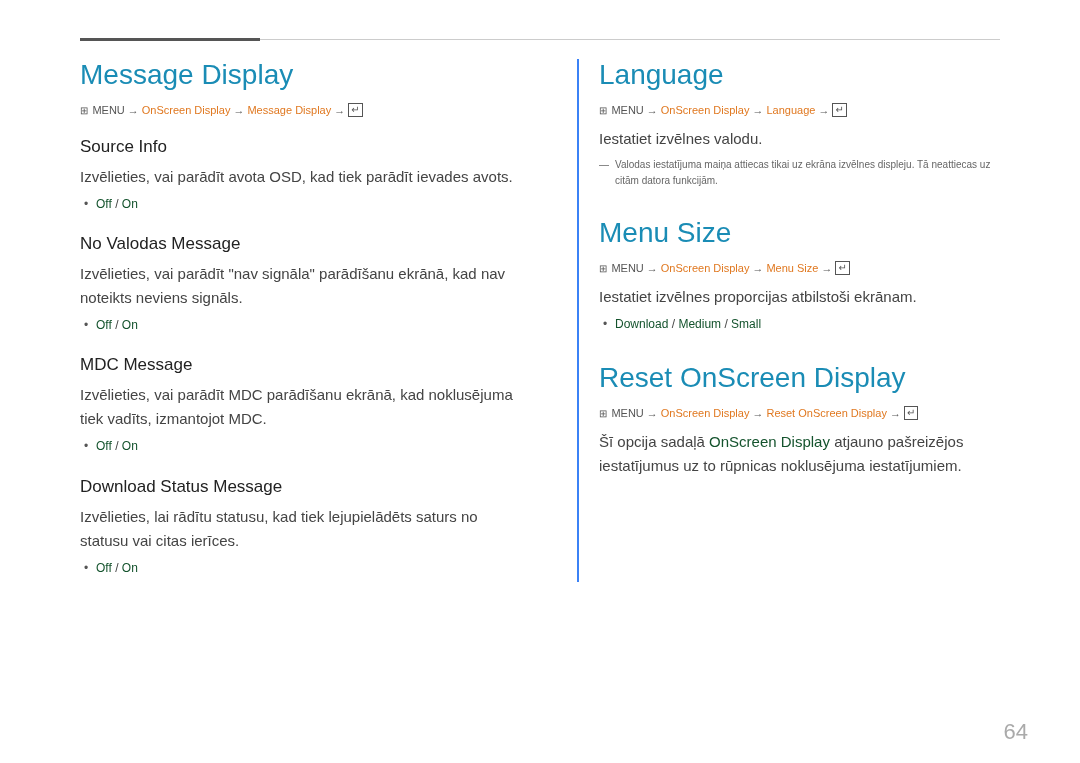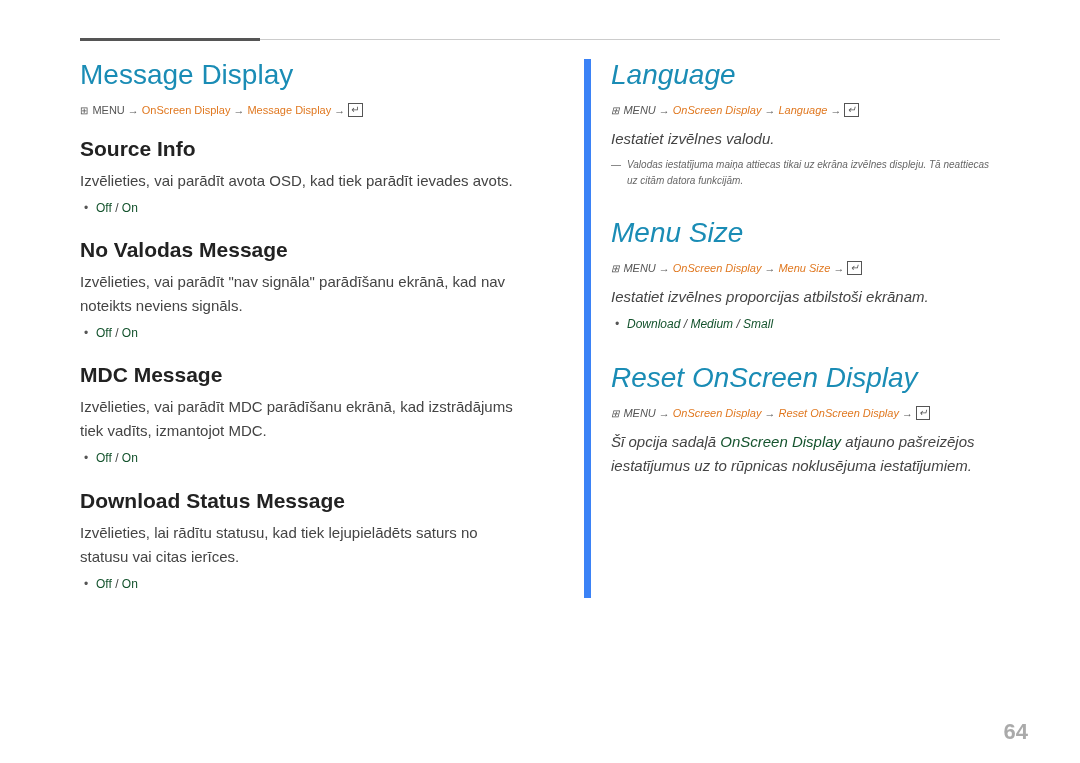--- a/index.html
+++ b/index.html
@@ -45,38 +45,37 @@
     }
 
     .left-column {
       width: 480px;
       padding-right: 40px;
     }
 
     .right-column {
       flex: 1;
       padding-left: 20px;
-      border-left: 7px solid #3b82f6;
-      margin-left: 24px;
+      border-left: 2px solid #3b82f6;
+      margin-left: 17px;
       padding-top: 0;
-      font-style: italic;
     }
 
     
     .section-title-blue {
       font-size: 28px;
       font-weight: 300;
       color: #1a8cb5;
       margin-bottom: 12px;
       margin-top: 0;
     }
 
     .section-title-black {
-      font-size: 21px;
-      font-weight: 700;
+      font-size: 17px;
+      font-weight: 400;
       color: #222;
       margin-bottom: 8px;
       margin-top: 20px;
     }
 
     
     .breadcrumb {
       font-size: 11px;
       color: #555;
       margin-bottom: 10px;
@@ -141,21 +140,21 @@
       margin-top: 18px;
     }
 
     
     .page-number {
       position: absolute;
       bottom: 18px;
       right: 52px;
       font-size: 22px;
       color: #aaa;
-      font-weight: 700;
+      font-weight: 400;
     }
     .grid-icon {
       font-size: 10px;
       color: #555;
       margin-right: 2px;
     }
     .enter-icon {
       font-size: 10px;
       color: #555;
       border: 1px solid #555;
@@ -205,21 +204,21 @@
       <div class="section-separator">
         <h2 class="section-title-black">No Valodas Message</h2>
         <p class="body-text">Izvēlieties, vai parādīt "nav signāla" parādīšanu ekrānā, kad nav noteikts neviens signāls.</p>
         <div class="bullet-item">
           <span class="link-orange">Off</span><span> / </span><span class="link-orange">On</span>
         </div>
       </div>
 
       <div class="section-separator">
         <h2 class="section-title-black">MDC Message</h2>
-        <p class="body-text">Izvēlieties, vai parādīt MDC parādīšanu ekrānā, kad izstrādājums tiek vadīts, izmantojot MDC.</p>
+        <p class="body-text">Izvēlieties, vai parādīt MDC parādīšanu ekrānā, kad noklusējuma tiek vadīts, izmantojot MDC.</p>
         <div class="bullet-item">
           <span class="link-orange">Off</span><span> / </span><span class="link-orange">On</span>
         </div>
       </div>
 
       <div class="section-separator">
         <h2 class="section-title-black">Download Status Message</h2>
         <p class="body-text">Izvēlieties, lai rādītu statusu, kad tiek lejupielādēts saturs no statusu vai citas ierīces.</p>
         <div class="bullet-item">
           <span class="link-orange">Off</span><span> / </span><span class="link-orange">On</span>

